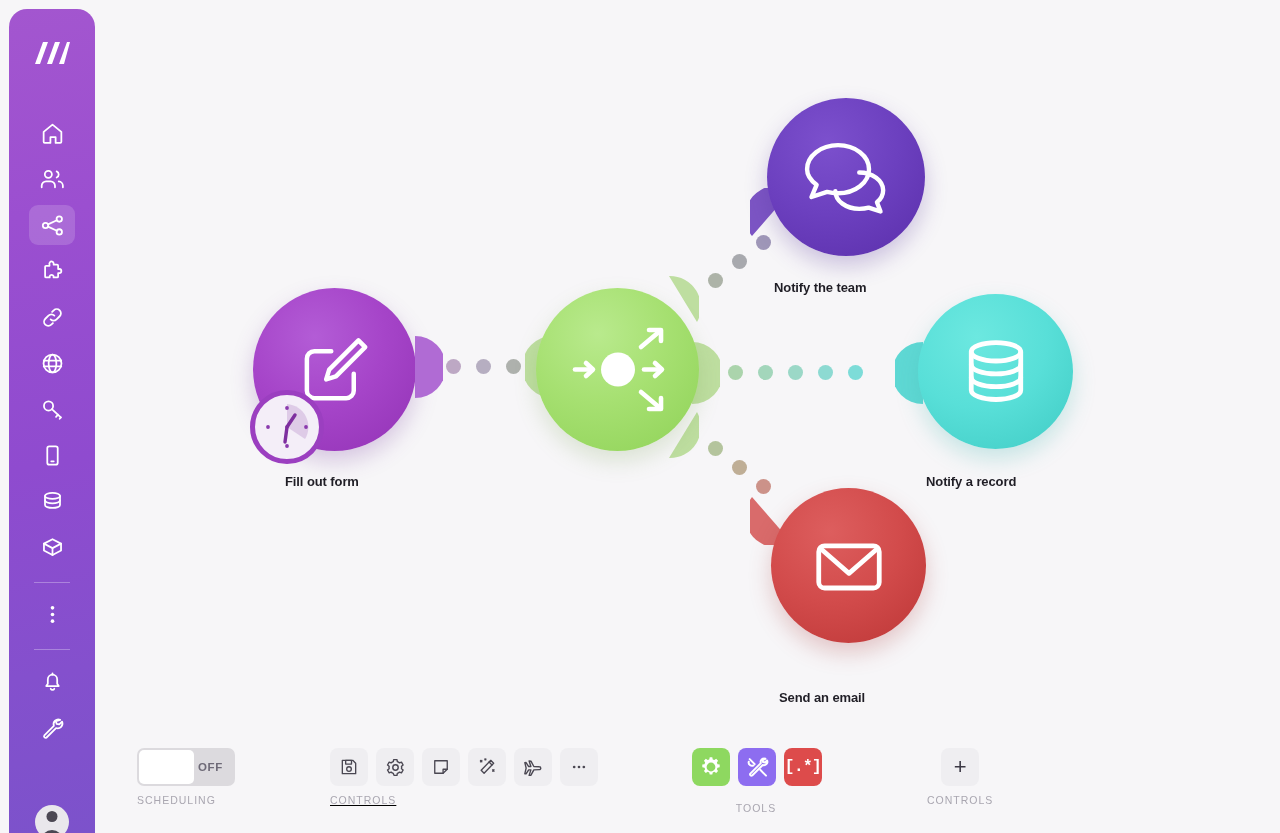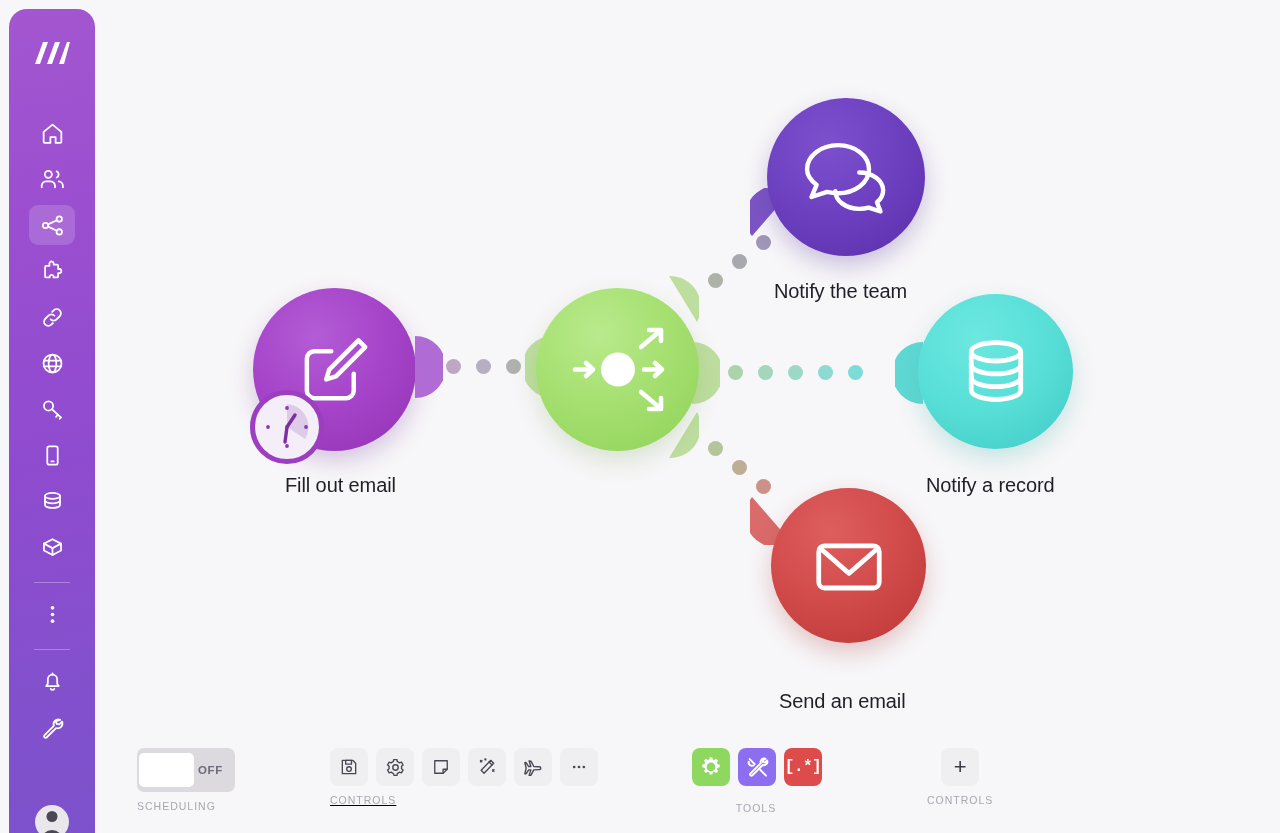--- a/index.html
+++ b/index.html
@@ -99,22 +99,22 @@
 
   .node {
     position: absolute;
     border-radius: 50%;
     display: flex; align-items: center; justify-content: center;
     cursor: pointer;
   }
   .node .glyph { position: relative; z-index: 3; }
   .node-label {
     position: absolute;
-    font-size: 20px;
-    font-weight: normal;
+    font-size: 13px;
+    font-weight: bold;
     color: #201e26;
     white-space: nowrap;
     letter-spacing: -0.1px;
   }
 
   
   .halfdisc {
     position: absolute;
     z-index: 1;
   }
@@ -162,21 +162,21 @@
     font-size: 10.5px;
     letter-spacing: 1.0px;
     color: #a9a6b0;
     margin-top: 8px;
     font-weight: normal;
   }
   .group-row { display: flex; align-items: center; gap: 8px; }
 
   
   #sched-toggle {
-    width: 98px; height: 44px;
+    width: 98px; height: 38px;
     background: #dcdade;
     border-radius: 7px;
     display: flex; align-items: center;
     cursor: pointer;
     overflow: hidden;
   }
   #sched-toggle .knob {
     width: 55px; height: 34px;
     margin: 2px;
     background: #ffffff;
@@ -419,21 +419,21 @@
       <svg width="64" height="64" viewBox="0 0 64 64" style="position:absolute;left:0;top:0;">
         <path d="M32 32 L32 9 A23 23 0 0 1 50 44 Z" fill="#d9c4e4" opacity="0.85"></path>
         <circle cx="32" cy="13" r="1.9" fill="#8a3aad"></circle>
         <circle cx="51" cy="32" r="1.9" fill="#8a3aad"></circle>
         <circle cx="32" cy="51" r="1.9" fill="#8a3aad"></circle>
         <circle cx="13" cy="32" r="1.9" fill="#8a3aad"></circle>
         <path d="M32 32 L40 20" stroke="#7e2f9f" stroke-width="3.4" stroke-linecap="round" fill="none"></path>
         <path d="M32 32 L30 47" stroke="#7e2f9f" stroke-width="3.4" stroke-linecap="round" fill="none"></path>
       </svg>
     </div>
-    <div class="node-label" style="left:190px;top:474px;">Fill out email</div>
+    <div class="node-label" style="left:190px;top:474px;">Fill out form</div>
 
     <div class="node" style="left:441px;top:288px;width:163px;height:163px;
                 background:radial-gradient(circle at 38% 28%, #b9ea8d 0%, #a6e071 45%, #8fd257 100%);
                 box-shadow:0 10px 22px rgba(120,160,80,0.22);z-index:5;">
       <svg class="glyph" width="120" height="105" viewBox="0 0 120 105" fill="none" stroke="#ffffff" stroke-width="4.6" stroke-linecap="round" stroke-linejoin="round">
         <circle cx="60" cy="52.5" r="17" fill="#ffffff" stroke="none"></circle>
         <g>
           <line x1="17" y1="52.5" x2="34" y2="52.5"></line>
           <polyline points="28,46 35,52.5 28,59"></polyline>
         </g>

